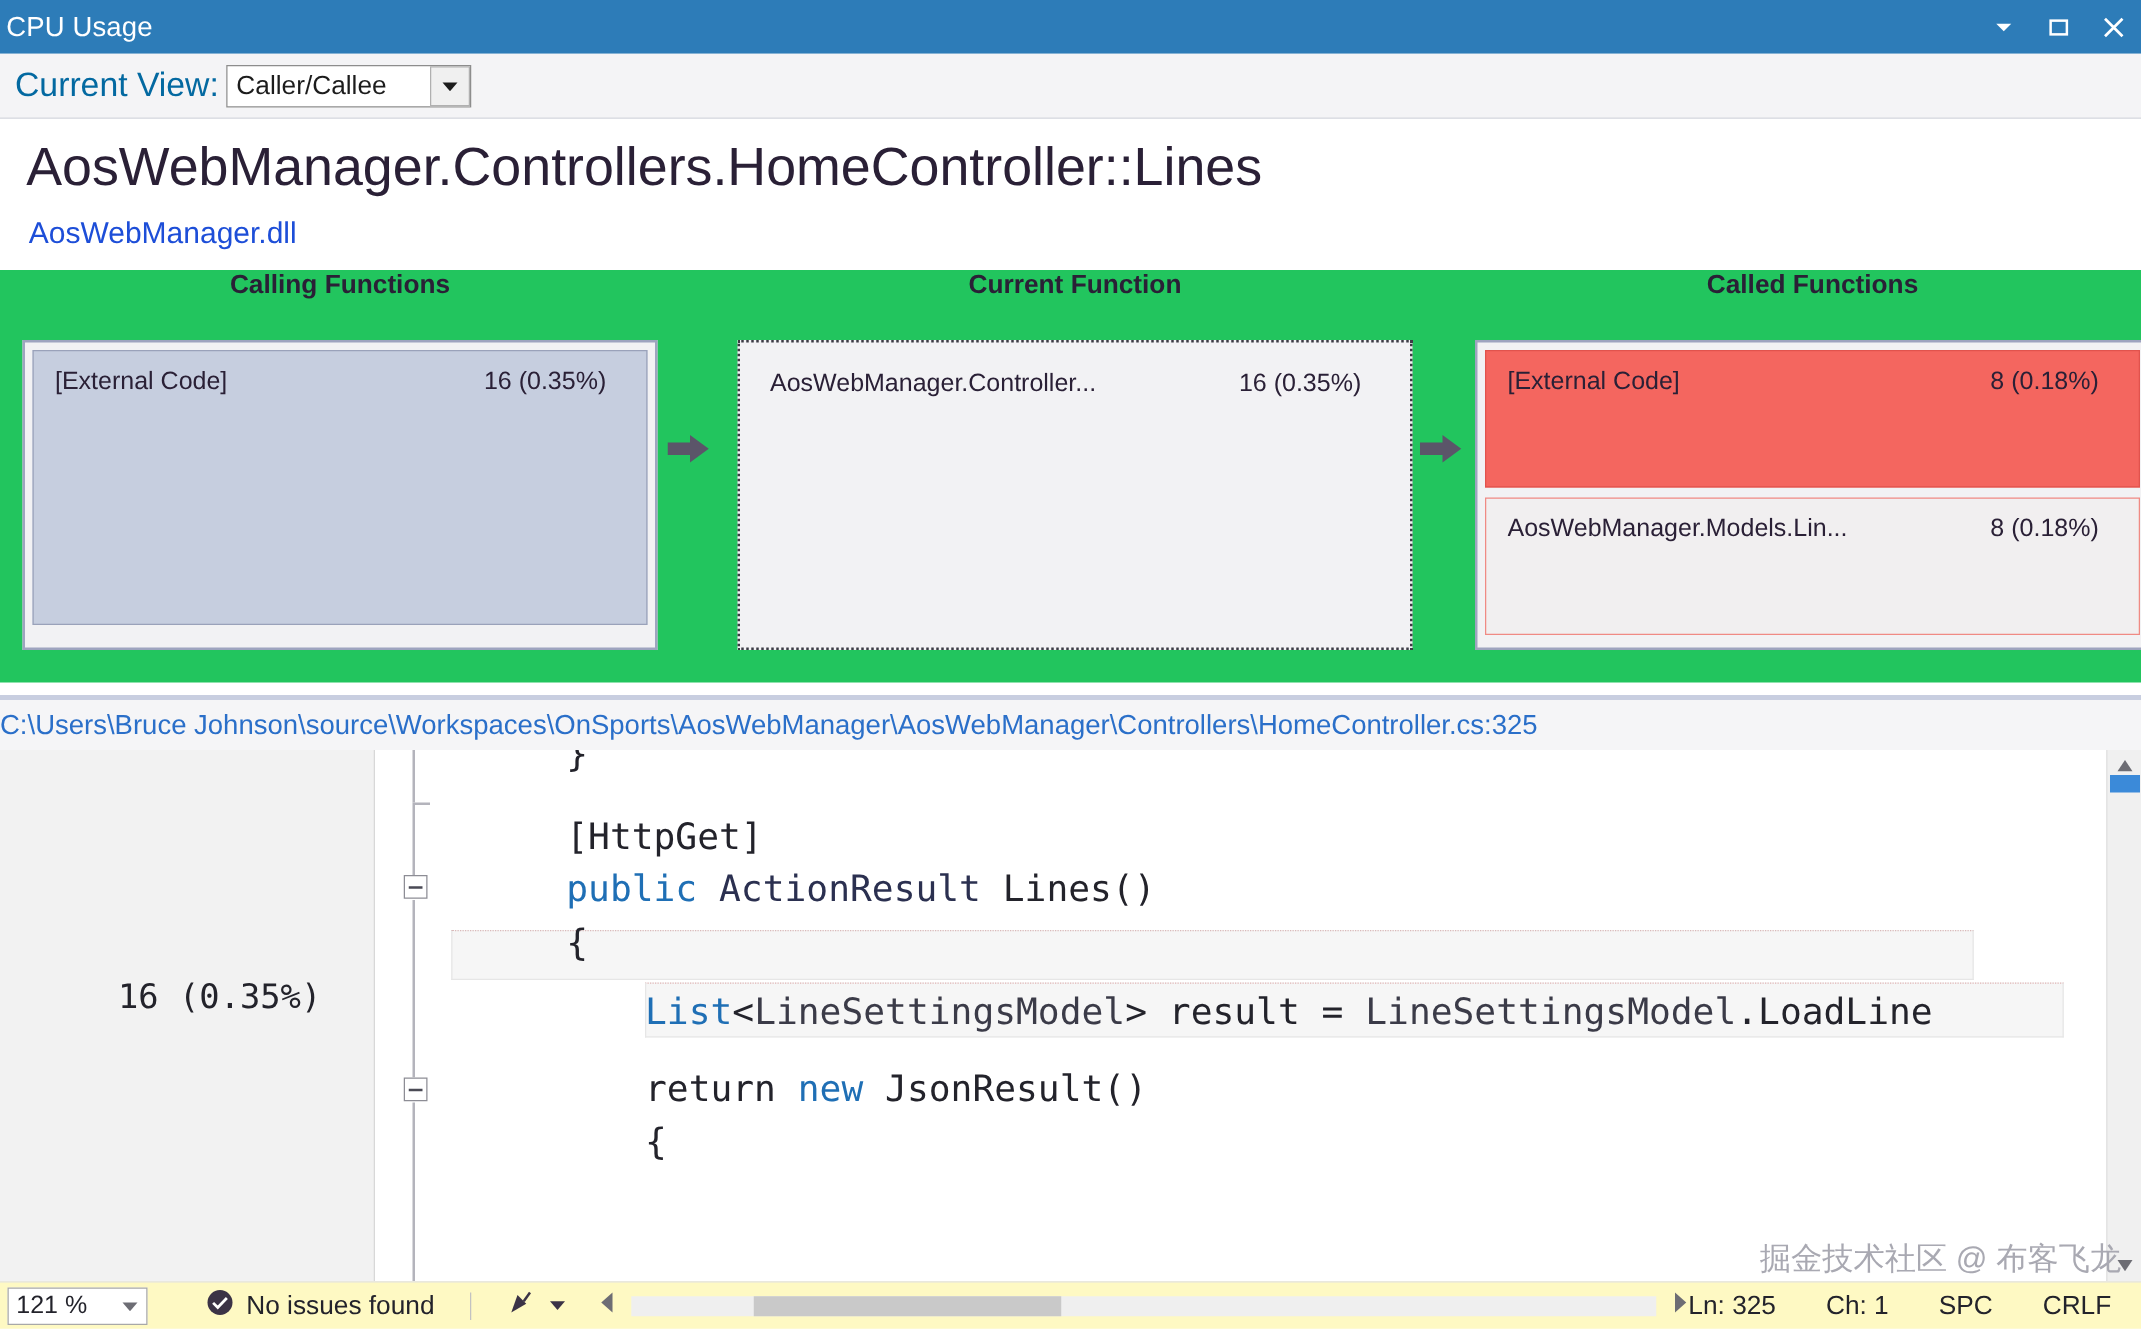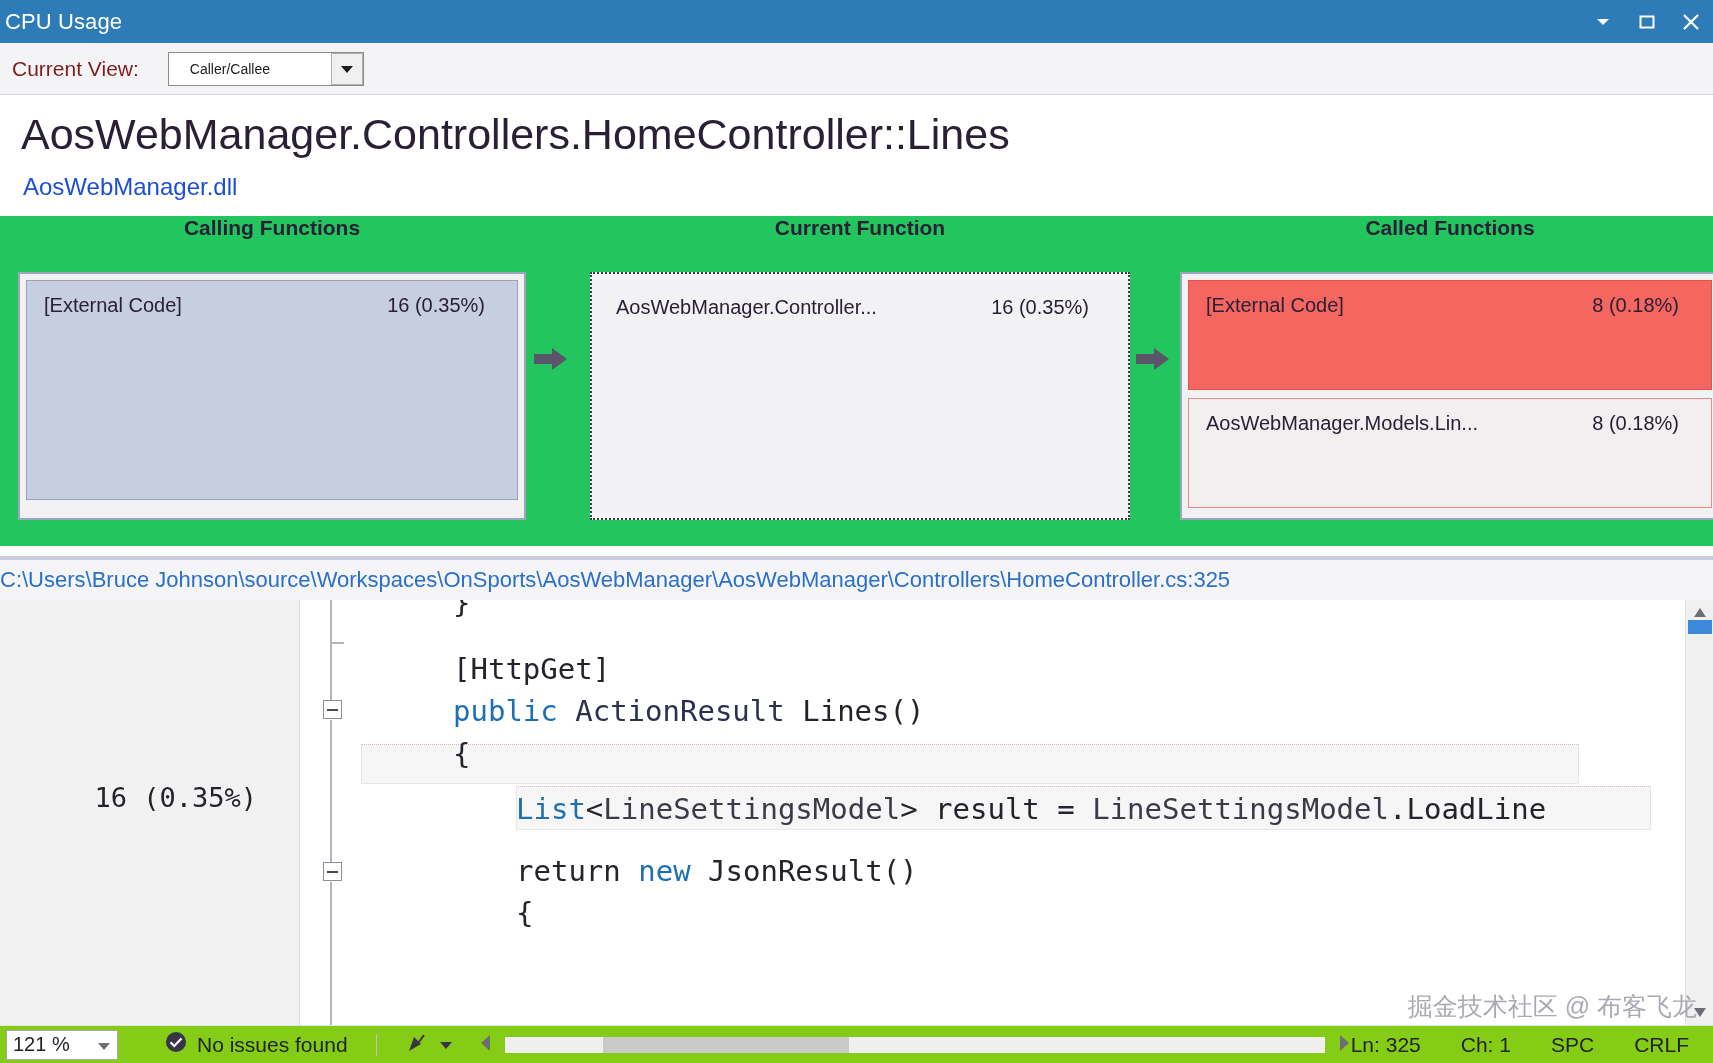--- a/index.html
+++ b/index.html
@@ -28,29 +28,29 @@
   .tb-btn svg { display: block; }
 
   
   #toolbar {
     position: absolute; left: 0; top: 43px; width: 1713px; height: 52px;
     background: #f4f4f6;
     border-bottom: 1px solid #d5d7de;
     display: flex; align-items: center;
     padding-left: 12px;
   }
-  #toolbar .cv-label { font-size: 21px; color: #7f1d1d; margin-right: 29px; }
+  #toolbar .cv-label { font-size: 27px; color: #0369a1; margin-right: 6px; }
   .combo {
     height: 34px;
     background: #ffffff;
     border: 1px solid #8d8d8d;
     display: flex; align-items: center;
     padding-left: 7px;
   }
-  .combo .combo-value { font-size: 14px; color: #1c1c1c; padding-right: 8px; margin-left: 14px; }
+  .combo .combo-value { font-size: 21px; color: #1c1c1c; padding-right: 8px; }
   .combo .combo-arrow {
     width: 32px; height: 32px; margin-left: auto;
     border: 1px solid #b0b0b0; background: #f0f0f0;
     display: flex; align-items: center; justify-content: center;
   }
 
   
   #fnheader { position: absolute; left: 0; top: 96px; width: 1713px; height: 120px; background: #ffffff; }
   #fnheader .fn-title {
     position: absolute; left: 21px; top: 14px;
@@ -179,21 +179,21 @@
 
   
   #watermark {
     position: absolute; right: 16px; top: 990px;
     font-size: 25px; color: #a9a9b2; white-space: nowrap;
   }
 
   
   #statusbar {
     position: absolute; left: 0; bottom: 0; width: 1713px; height: 38px;
-    background: #84cc16; border-top: 1px solid #e2e2e2;
+    background: #fef9c3; border-top: 1px solid #e2e2e2;
     display: flex; align-items: center;
   }
   #statusbar .zoom-combo {
     width: 112px; height: 30px; margin-left: 6px;
     background: #ffffff; border: 1px solid #a8a8a8;
     display: flex; align-items: center; padding: 0 6px;
     font-size: 20px; color: #23232b;
   }
   #statusbar .zoom-combo .z-arrow { margin-left: auto; }
   #statusbar .issues {

